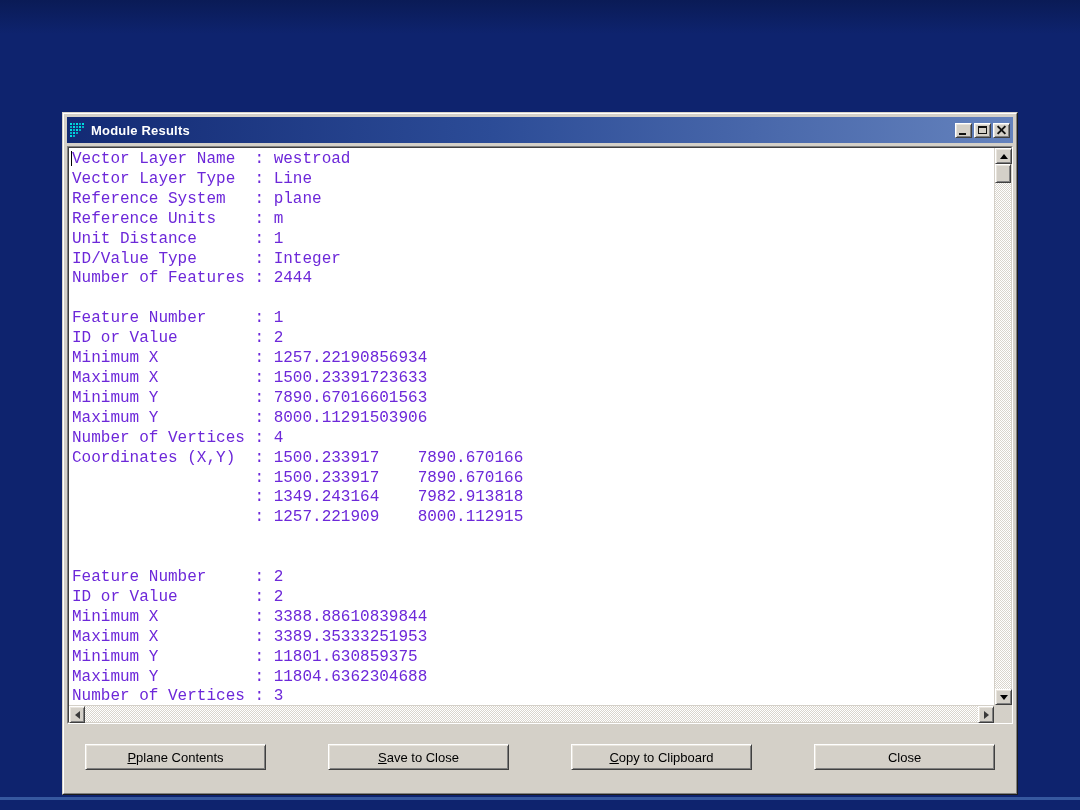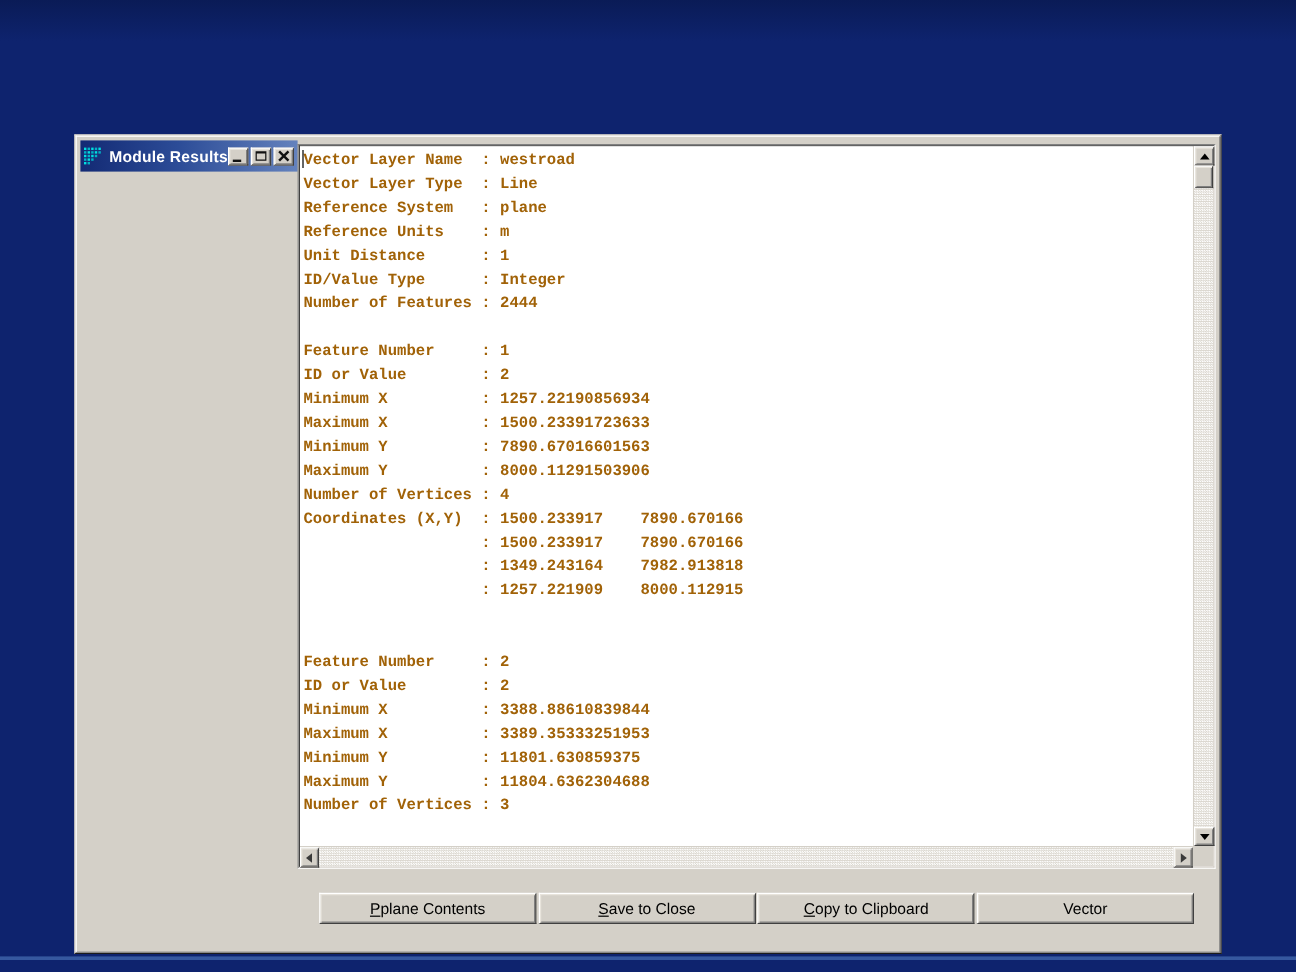--- a/index.html
+++ b/index.html
@@ -11,21 +11,21 @@
   }
   .bottom-stripe { position:absolute; left:0; top:797px; width:1080px; height:3px;
     background:#3d62a8; opacity:.85; }
 
   
   .window { position:absolute; left:62px; top:112px; width:956px; height:683px;
     background:#d4d0c8;
     border:1px solid; border-color:#d8d4cc #1c1c1c #1c1c1c #d8d4cc; }
   .window-inner { width:100%; height:100%;
     border:1px solid; border-color:#ffffff #808080 #808080 #ffffff;
-    padding:3px; display:flex; flex-direction:row;justify-content:center; }
+    padding:3px; display:flex; flex-direction:column;justify-content:center; }
 
   .titlebar { height:26px; flex:0 0 26px; display:flex; align-items:center;
     padding:0 3px; background:linear-gradient(90deg,#132a74 0%,#2c4c97 45%,#6482bd 100%); }
   .app-icon { width:17px; height:16px; margin-right:4px; flex:0 0 auto; }
   .title-text { color:#ffffff; font-weight:bold; font-size:13px; letter-spacing:.2px;
     flex:1 1 auto; white-space:nowrap; overflow:hidden; }
   .win-controls { display:flex; gap:2px; flex:0 0 auto; }
   .win-btn { width:17px; height:15px; background:#d4d0c8; position:relative; cursor:default;
     border:1px solid; border-color:#ffffff #404040 #404040 #ffffff;
     box-shadow:inset 1px 1px 0 #e8e4dc, inset -1px -1px 0 #808080; }
@@ -44,21 +44,21 @@
   .textpanel-outer { flex:1 1 auto;
     border:1px solid; border-color:#808080 #ffffff #ffffff #808080; }
   .textpanel { width:100%; height:100%;
     border:1px solid; border-color:#404040 #d4d0c8 #d4d0c8 #404040;
     display:grid; grid-template-columns:1fr 17px; grid-template-rows:1fr 17px;
     background:#ffffff; }
 
   .text-viewport { position:relative; overflow:hidden; background:#fff; }
   .results-pre { position:absolute; left:3px; top:2px; right:0;
     font-family:"Liberation Mono","DejaVu Sans Mono",monospace;
-    font-size:13px; line-height:19.9px; font-weight:bold; color:#a16207;
+    font-size:16px; line-height:19.9px; font-weight:normal; color:#6d28d9;
     white-space:pre; }
   .caret { position:absolute; left:2px; top:3px; width:1px; height:15px; background:#000; }
 
   .sb-track-pattern { background-color:#d4d0c8;
     background-image:repeating-conic-gradient(#ffffff 0% 25%, #d9d5cd 0% 50%);
     background-size:2px 2px; }
   .vscroll { display:flex; flex-direction:column; border-left:1px solid #d4d0c8; }
   .hscroll { display:flex; flex-direction:row; border-top:1px solid #d4d0c8; }
   .sb-btn { flex:0 0 16px; width:17px; height:16px; background:#d4d0c8;
     display:flex; align-items:center; justify-content:center; cursor:default;
@@ -196,21 +196,21 @@
         <button class="push-btn">
             <span><span class="accel">P</span><span>plane Contents</span></span>
           </button>
         <button class="push-btn">
             <span><span class="accel">S</span><span>ave to Close</span></span>
           </button>
         <button class="push-btn">
             <span><span class="accel">C</span><span>opy to Clipboard</span></span>
           </button>
         <button class="push-btn">
-            <span><span class="accel"></span><span>Vector</span></span>
+            <span><span class="accel"></span><span>Close</span></span>
           </button>
       </div>
     </div>
 
   </div>
 </div>
 
 <div class="bottom-stripe"></div>
 
 </body></html>

